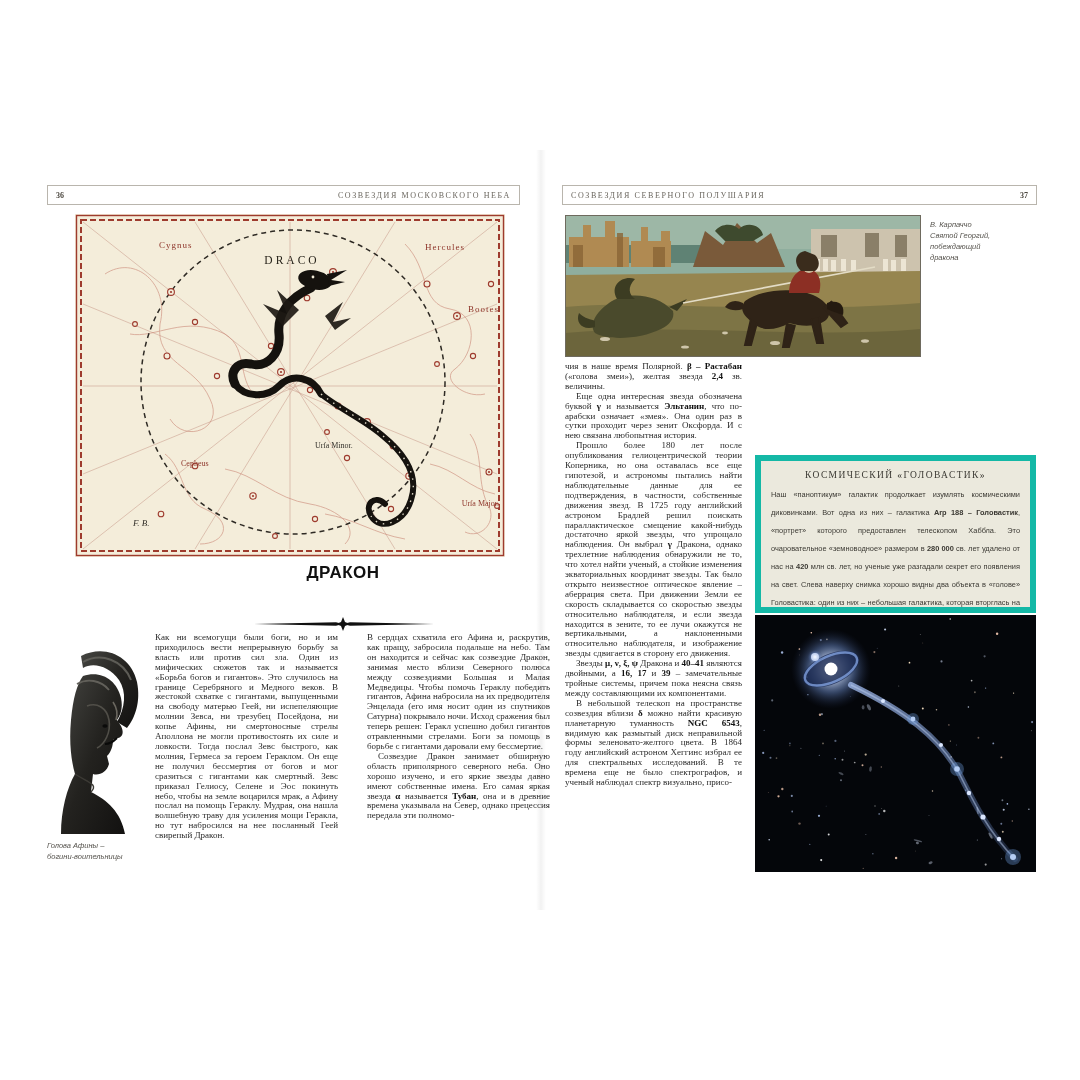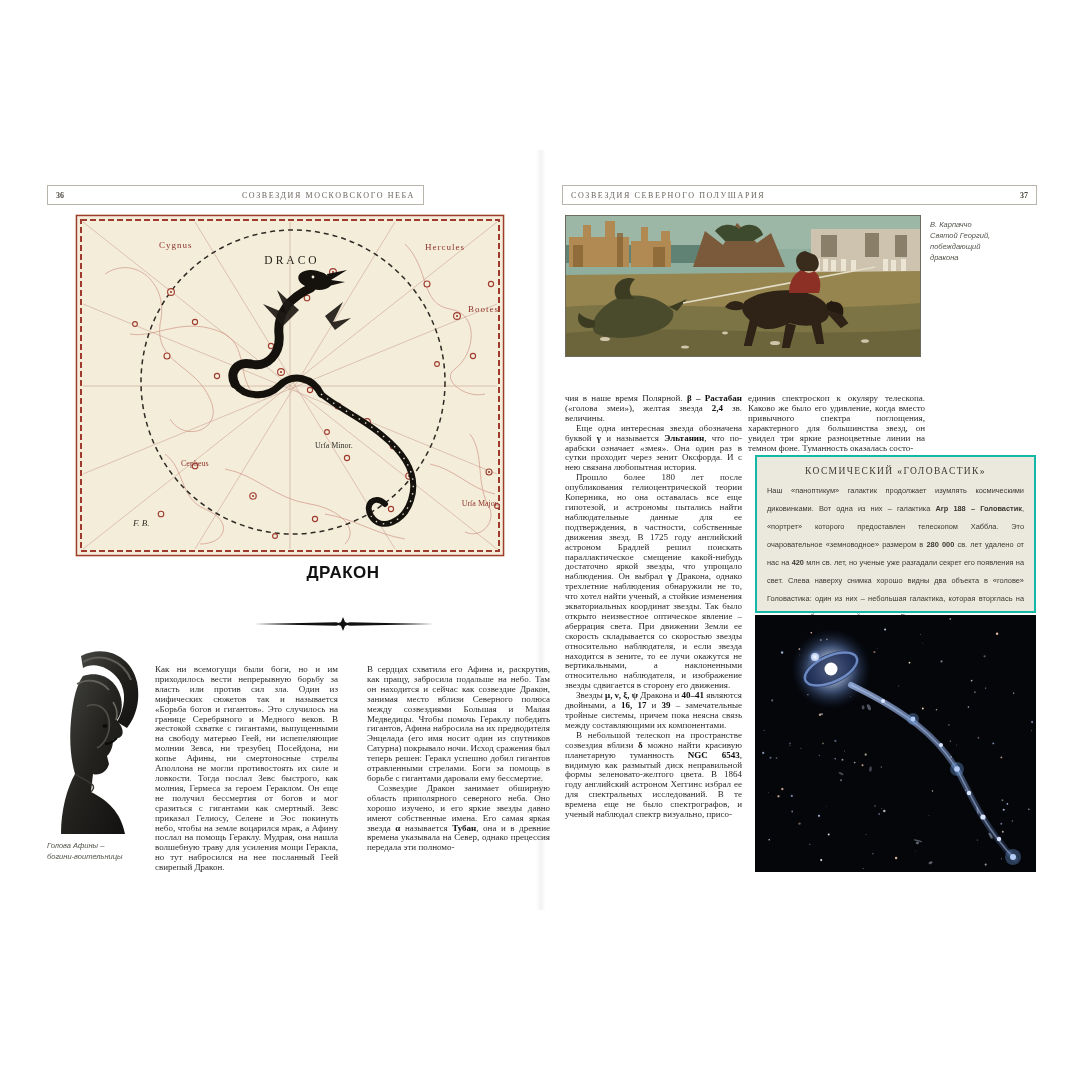--- a/index.html
+++ b/index.html
@@ -14,55 +14,55 @@
   .runhead .pagenum{font-weight:bold;color:#4a463e;letter-spacing:0;}
   
   .star-map{position:absolute;left:75px;top:214px;width:430px;height:343px;}
   
   .const-title{position:absolute;left:155px;top:563px;width:376px;text-align:center;
                font-family:"Liberation Sans",sans-serif;font-weight:bold;font-size:17px;color:#111;letter-spacing:.5px;}
   .const-sub{position:absolute;left:155px;top:584px;width:376px;text-align:center;
              font-family:"Liberation Sans",sans-serif;font-weight:bold;font-size:13px;color:#111;}
   .divider{position:absolute;left:250px;top:616px;width:186px;height:16px;}
   
-  .col{position:absolute;font-size:9px;line-height:9.9px;text-align:justify;color:#2a2a2a;margin-top:32px;}
+  .col{position:absolute;font-size:9px;line-height:9.9px;text-align:justify;color:#2a2a2a;}
   .col p{margin:0;text-indent:11px;}
   .col p.noindent{text-indent:0;}
   .col b{color:#111;}
   .colL1{left:155px;top:633px;width:183px;}
   .colL2{left:367px;top:633px;width:183px;}
   .colR1{left:565px;top:362px;width:177px;}
   .colR2{left:748px;top:362px;width:177px;}
   
   .athena{position:absolute;left:47px;top:642px;width:102px;height:192px;}
   .photo-cap{position:absolute;left:47px;top:840px;width:120px;
              font-family:"Liberation Sans",sans-serif;font-style:italic;font-size:7.5px;
              line-height:11px;color:#55524c;}
   
   .painting{position:absolute;left:565px;top:215px;width:356px;height:142px;}
   .paint-cap{position:absolute;left:930px;top:219px;width:108px;
              font-family:"Liberation Sans",sans-serif;font-style:italic;font-size:7.5px;
              line-height:11px;color:#55524c;}
   
   .sidebox{position:absolute;left:755px;top:455px;width:281px;height:158px;box-sizing:border-box;
-           border:2px solid #14b8a6;background:#ebe9dd;}
+           border:6px solid #14b8a6;background:#ebe9dd;}
   .sidebox h2{margin:9px 8px 6px;text-align:center;font-weight:normal;
               font-size:9.5px;letter-spacing:1.4px;color:#3c3a34;}
   .sidebox .boxtext{margin:0 10px;font-family:"Liberation Sans",sans-serif;font-size:7.4px;
                     line-height:18px;text-align:justify;color:#3a3832;}
   
   .galaxy{position:absolute;left:755px;top:615px;width:281px;height:257px;background:#04060a;}
 </style>
 </head>
 <body>
 
 <div class="canvas">
   <div class="gutter"></div>
 
-  <div class="runhead" style="left:47px;top:185px;width:377px;">
+  <div class="runhead" style="left:47px;top:185px;width:473px;">
     <span class="pagenum">36</span>
     <span>СОЗВЕЗДИЯ МОСКОВСКОГО НЕБА</span>
   </div>
 
   <div class="star-map">
     <svg width="430" height="343" viewBox="0 0 430 343">
       <rect x="0" y="0" width="430" height="343" fill="#f4edda"></rect>
       <rect x="1.5" y="1.5" width="427" height="340" fill="none" stroke="#9e3b2e" stroke-width="1.4"></rect>
       <rect x="6" y="6" width="418" height="331" fill="none" stroke="#9e3b2e" stroke-width="2" stroke-dasharray="6 3"></rect>
 
@@ -289,23 +289,20 @@
     <div>Святой Георгий, побеждающий</div>
     <div>дракона</div>
   </div>
 
   <div class="col colR1">
       <p class="noindent">чия в наше время Полярной. <b>β – Растабан</b> («голова змеи»), желтая звезда <b>2,4</b> зв. величины.</p>
       <p>Еще одна интересная звезда обозначена буквой <b>γ</b> и называется <b>Эльтанин</b>, что по-арабски означает «змея». Она один раз в сутки проходит через зенит Оксфорда. И с нею связана любопытная история.</p>
       <p>Прошло более 180 лет после опубликования гелиоцентрической теории Коперника, но она оставалась все еще гипотезой, и астрономы пытались найти наблюдательные данные для ее подтверждения, в частности, собственные движения звезд. В 1725 году английский астроном Брадлей решил поискать параллактическое смещение какой-нибудь достаточно яркой звезды, что упрощало наблюдения. Он выбрал <b>γ</b> Дракона, однако трехлетние наблюдения обнаружили не то, что хотел найти ученый, а стойкие изменения экваториальных координат звезды. Так было открыто неизвестное оптическое явление – аберрация света. При движении Земли ее скорость складывается со скоростью звезды относительно наблюдателя, и если звезда находится в зените, то ее лучи окажутся не вертикальными, а наклоненными относительно наблюдателя, и изображение звезды сдвигается в сторону его движения.</p>
       <p>Звезды <b>μ, ν, ξ, ψ</b> Дракона и <b>40–41</b> являются двойными, а <b>16, 17</b> и <b>39</b> – замечательные тройные системы, причем пока неясна связь между составляющими их компонентами.</p>
       <p>В небольшой телескоп на пространстве созвездия вблизи <b>δ</b> можно найти красивую планетарную туманность <b>NGC 6543</b>, видимую как размытый диск неправильной формы зеленовато-желтого цвета. В 1864 году английский астроном Хеггинс избрал ее для спектральных исследований. В те времена еще не было спектрографов, и ученый наблюдал спектр визуально, присо-</p>
-    </div>
-  <div class="col colR2">
-      <p class="noindent">единив спектроскоп к окуляру телескопа. Каково же было его удивление, когда вместо привычного спектра поглощения, характерного для большинства звезд, он увидел три яркие разноцветные линии на темном фоне. Туманность оказалась состо-</p>
     </div>
 
   <div class="sidebox">
     <h2>КОСМИЧЕСКИЙ «ГОЛОВАСТИК»</h2>
     <div class="boxtext">Наш «паноптикум» галактик продолжает изумлять космическими диковинками. Вот одна из них – галактика <b>Arp 188 – Головастик</b>, «портрет» которого предоставлен телескопом Хаббла. Это очаровательное «земноводное» размером в <b>280 000</b> св. лет удалено от нас на <b>420</b> млн св. лет, но ученые уже разгадали секрет его появления на свет. Слева наверху снимка хорошо видны два объекта в «голове» Головастика: один из них – небольшая галактика, которая вторглась на территорию более крупной галактики. Гравитационные силы уже привели к катастрофе: из первой галактики было выброшено большое количество газа, пыли и даже звезд, которые вытянулись в струю, похожую на гигантский «хвост» космического монстра. Одна из спиральных ветвей крупной галактики образовало кольцо под «головой» Головастика.</div>
   </div>
 
   <div class="galaxy">
     <svg id="galaxy-svg" width="281" height="257" viewBox="0 0 281 257">
       <defs>

